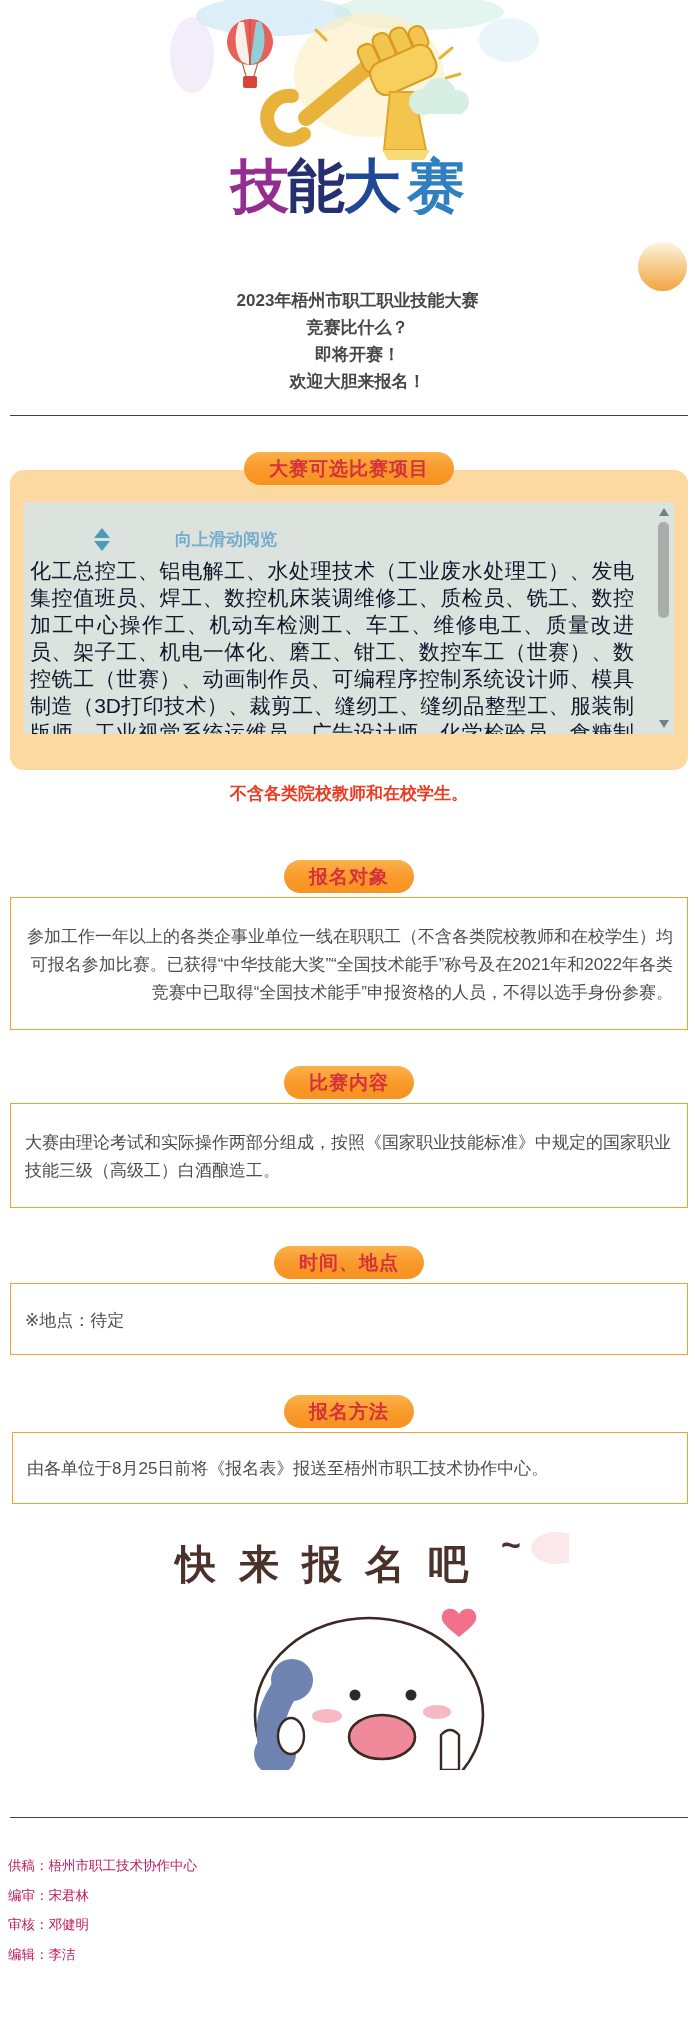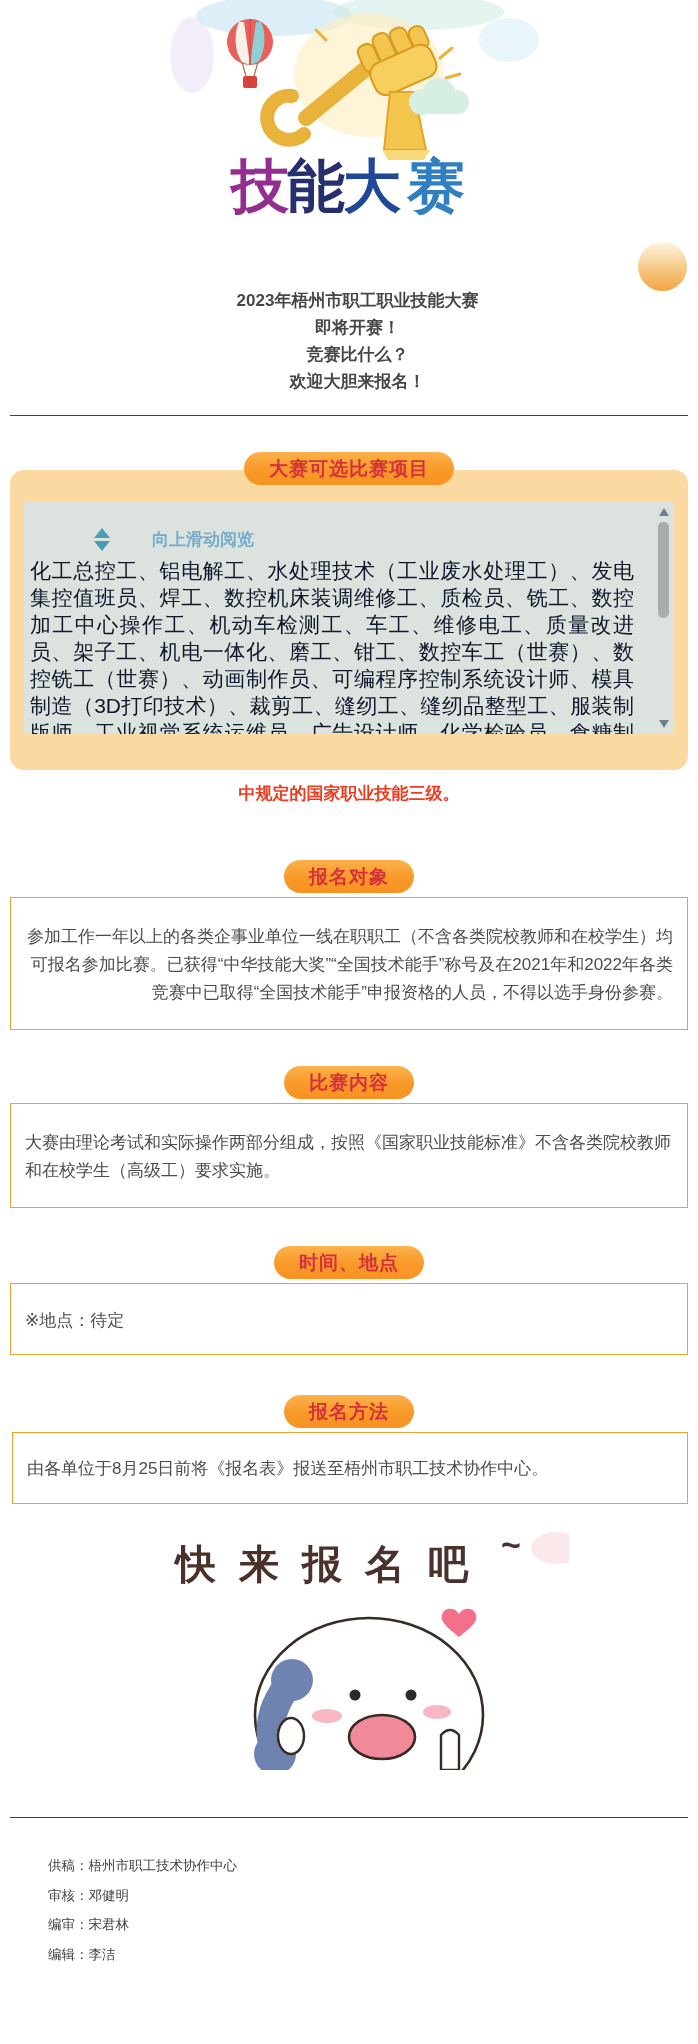--- a/index.html
+++ b/index.html
@@ -44,21 +44,21 @@
   
   .projects-box {
     margin:0 10px; background:#fbd9a0; border-radius:14px;
     padding:32px 14px 36px 14px; position:relative; z-index:1;
   }
   .scroll-area {
     position:relative; background:#dce3df; border-radius:2px;
     height:232px; overflow:hidden;
     padding:10px 40px 0 6px;
   }
-  .scroll-hint { display:flex; align-items:center; margin:16px 0 6px 64px; }
+  .scroll-hint { display:flex; align-items:center; margin:16px 0 6px 64px;gap:23px; }
   .hint-arrows { display:flex; flex-direction:column; align-items:center; margin-right:42px; }
   .tri-up   { width:0; height:0; border-left:8px solid transparent; border-right:8px solid transparent; border-bottom:10px solid #4c9cb5; margin-bottom:3px; }
   .tri-down { width:0; height:0; border-left:8px solid transparent; border-right:8px solid transparent; border-top:10px solid #4c9cb5; }
   .hint-text { color:#76accb; font-size:17px; font-weight:bold; }
   .projects-list { font-size:21px; line-height:27px; color:#0f172a; text-align:justify; }
   
   .scrollbar { position:absolute; top:2px; bottom:2px; right:4px; width:13px; }
   .sb-up   { position:absolute; top:4px; left:2px; width:0; height:0;
              border-left:5px solid transparent; border-right:5px solid transparent;
              border-bottom:8px solid #6e8089; }
@@ -75,21 +75,21 @@
     margin:0 10px; background:#ffffff; border:1.5px solid #f0a22e;
     font-size:17px; line-height:28px; color:#4c4c4c;
   }
   .box.b2 { padding:25px 14px 22px 14px;text-align:right; }
   .box.b3 { padding:25px 14px 22px 14px; }
   .box.b4 { padding:22px 14px 18px 14px; line-height:30px; }
   .box.b5 { padding:22px 14px 20px 14px;margin-left:12px; }
   
   .cta { display:block; margin:26px auto 0 auto; }
   
-  .footer { padding:33px 0 0 8px; font-size:13.5px; line-height:29.5px; color:#404040;margin-left:40px; }
+  .footer { padding:33px 0 0 8px; font-size:13.5px; line-height:29.5px; color:#be185d; }
 </style>
 </head>
 <body>
 
 <svg class="banner" viewBox="0 0 390 215">
 
   <ellipse cx="120" cy="16" rx="78" ry="20" fill="#bfe0f2" opacity="0.55"></ellipse>
   <ellipse cx="265" cy="12" rx="85" ry="18" fill="#cdebe0" opacity="0.55"></ellipse>
   <ellipse cx="38" cy="55" rx="22" ry="38" fill="#e2d8f0" opacity="0.45"></ellipse>
   <ellipse cx="355" cy="40" rx="30" ry="22" fill="#d4ecf4" opacity="0.5"></ellipse>
@@ -134,22 +134,22 @@
     <tspan x="170" fill="#27306f">能</tspan>
     <tspan x="226" fill="#1f4897">大</tspan>
     <tspan x="282" fill="#2f7fc1">赛</tspan>
   </text>
 </svg>
 
 <div class="decor-circle"></div>
 
 <div class="intro">
   <div>2023年梧州市职工职业技能大赛</div>
+  <div>竞赛比什么？</div>
   <div>即将开赛！</div>
-  <div>竞赛比什么？</div>
   <div>欢迎大胆来报名！</div>
 </div>
 
 <hr class="divider">
 
 <div class="badge-row overlap mt-s1">
   <span class="badge">大赛可选比赛项目</span>
 </div>
 <div class="projects-box">
   <div class="scroll-area">
@@ -161,34 +161,34 @@
       <span class="hint-text">向上滑动阅览</span>
     </div>
     <div class="projects-list">化工总控工、铝电解工、水处理技术（工业废水处理工）、发电集控值班员、焊工、数控机床装调维修工、质检员、铣工、数控加工中心操作工、机动车检测工、车工、维修电工、质量改进员、架子工、机电一体化、磨工、钳工、数控车工（世赛）、数控铣工（世赛）、动画制作员、可编程序控制系统设计师、模具制造（3D打印技术）、裁剪工、缝纫工、缝纫品整型工、服装制版师、工业视觉系统运维员、广告设计师、化学检验员、食糖制造工、药物制剂工、中药炮制工、白酒酿造工</div>
     <div class="scrollbar">
       <span class="sb-up"></span>
       <span class="sb-thumb"></span>
       <span class="sb-down"></span>
     </div>
   </div>
 </div>
-<div class="note">中规定的国家职业技能三级。</div>
+<div class="note">不含各类院校教师和在校学生。</div>
 
 <div class="badge-row gap mt-s2">
   <span class="badge">报名对象</span>
 </div>
 <div class="box b2">
   <div>参加工作一年以上的各类企事业单位一线在职职工（不含各类院校教师和在校学生）均可报名参加比赛。已获得“中华技能大奖”“全国技术能手”称号及在2021年和2022年各类竞赛中已取得“全国技术能手”申报资格的人员，不得以选手身份参赛。</div>
 </div>
 
 <div class="badge-row gap mt-s3">
   <span class="badge">比赛内容</span>
 </div>
 <div class="box b3">
-  <div>大赛由理论考试和实际操作两部分组成，按照《国家职业技能标准》不含各类院校教师和在校学生（高级工）要求实施。</div>
+  <div>大赛由理论考试和实际操作两部分组成，按照《国家职业技能标准》中规定的国家职业技能三级（高级工）白酒酿造工。</div>
 </div>
 
 <div class="badge-row gap mt-s4">
   <span class="badge">时间、地点</span>
 </div>
 <div class="box b4">
   <div>※地点：待定</div>
 </div>
 
 <div class="badge-row gap mt-s5">
@@ -225,16 +225,16 @@
     <ellipse cx="253" cy="207" rx="33" ry="22" fill="#f08a9b" stroke="#3a2a24" stroke-width="2.6"></ellipse>
 
     <path d="M312 240 L312 205 q9 -10 18 0 L330 240 Z" fill="#ffffff" stroke="#3a2a24" stroke-width="2.4"></path>
   </g>
 </svg>
 
 <hr class="divider bottom">
 
 <div class="footer">
   <div>供稿：梧州市职工技术协作中心</div>
+  <div>编审：宋君林</div>
   <div>审核：邓健明</div>
-  <div>编审：宋君林</div>
   <div>编辑：李洁</div>
 </div>
 
 </body></html>

